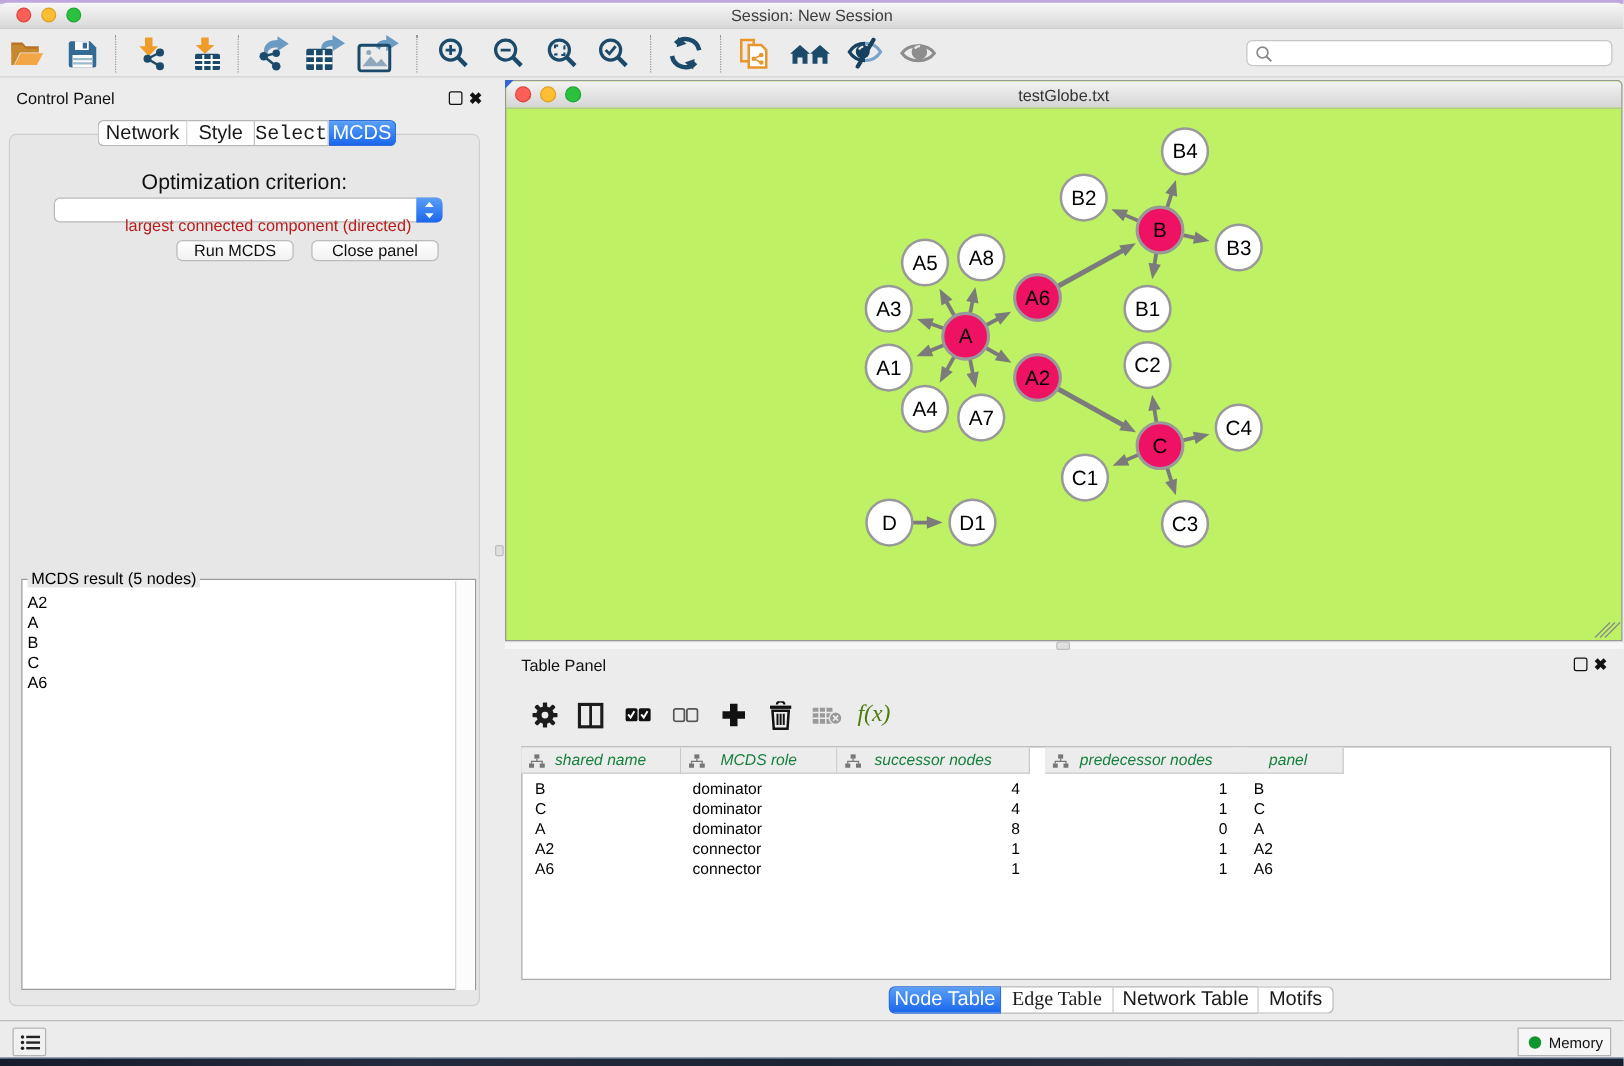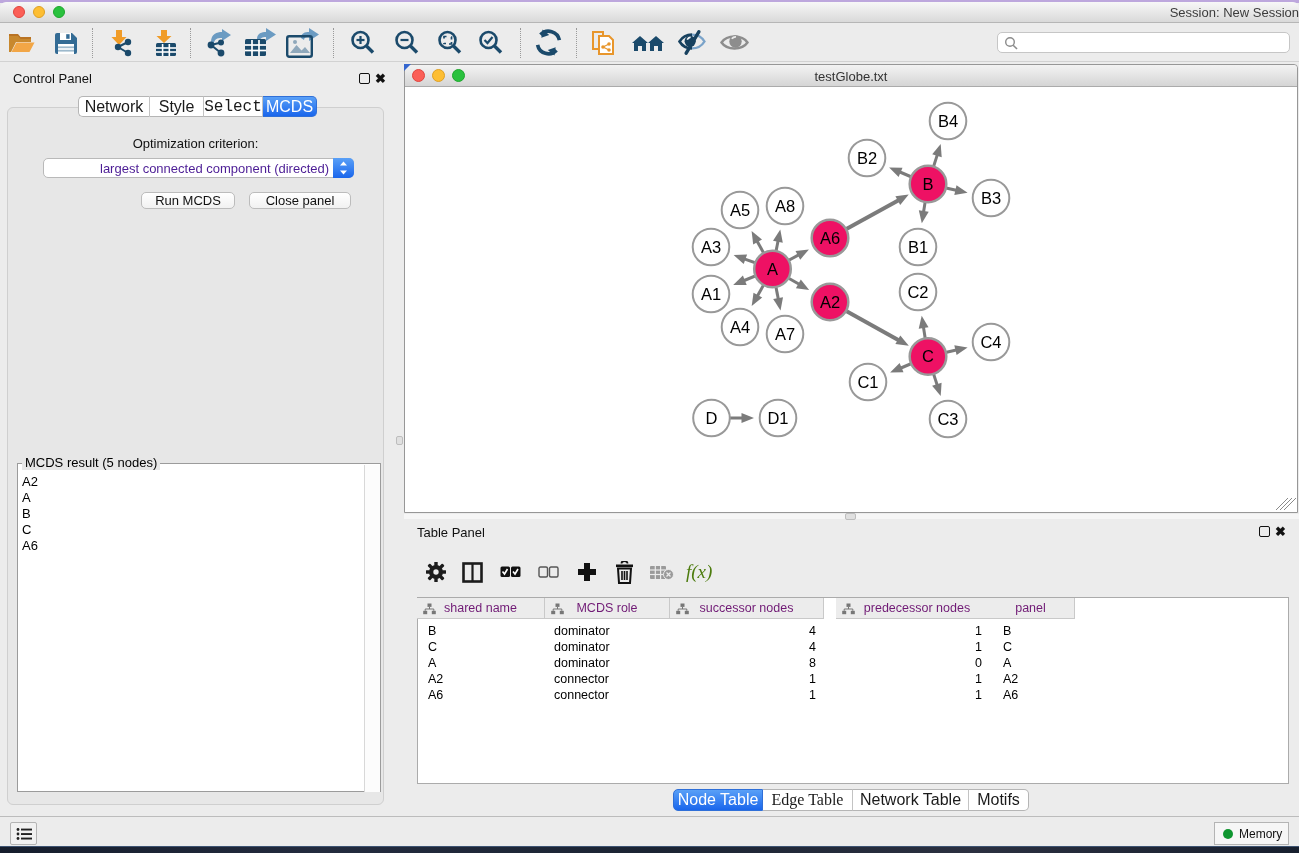--- a/index.html
+++ b/index.html
@@ -2,64 +2,64 @@
 <html><head><meta charset="utf-8"><style>
 *{margin:0;padding:0;box-sizing:border-box;}
 html,body{width:1299px;height:853px;overflow:hidden;background:#ececec;
  font-family:"Liberation Sans",sans-serif;-webkit-font-smoothing:antialiased;}
 .abs{position:absolute;}
 #stage{position:relative;width:1299px;height:853px;}
 
 #toplav{left:0;top:0;width:1299px;height:3px;background:#bda7dd;}
 #titlebar{left:0;top:2px;width:1299px;height:21px;background:linear-gradient(#f7f7f7,#d9d9d9);
  border-bottom:1px solid #b6b6b6;border-radius:6px 6px 0 0;}
-#title{left:0;top:5px;width:1299px;text-align:right;font-size:13px;color:#3c3c3c;}
+#title{left:0;top:5px;width:1299px;text-align:center;font-size:13px;color:#3c3c3c;}
 .tl{width:12px;height:12px;border-radius:50%;top:6px;}
 
 #toolbar{left:0;top:24px;width:1299px;height:38px;background:#ececec;border-bottom:1px solid #d2d2d2;}
 .sep{top:28px;width:1px;height:30px;border-left:1px dotted #9a9a9a;}
 .ticon{top:30px;}
 #search{left:997px;top:32px;width:293px;height:21px;background:#fff;border:1px solid #c6c6c6;border-radius:5px;}
 
 #cpheader{left:13px;top:71px;font-size:13px;color:#111;}
 .hdrsq{width:11px;height:11px;border:1.5px solid #111;border-radius:2px;background:transparent;}
 .hdrx{font-size:13px;font-weight:bold;color:#111;line-height:11px;}
 #cppanel{left:7px;top:107px;width:377px;height:698px;background:#e7e7e7;border:1px solid #cfcfcf;border-radius:6px;}
 .seg{position:absolute;display:flex;font-size:16px;}
 .seg .s{background:#fff;border-top:1px solid #b5b5b5;border-bottom:1px solid #b5b5b5;border-right:1px solid #c3c3c3;
  display:flex;align-items:center;justify-content:center;color:#1a1a1a;}
 .seg .s.first{border-left:1px solid #b5b5b5;border-radius:5px 0 0 5px;}
 .seg .s.last{border-right:1px solid #b5b5b5;border-radius:0 5px 5px 0;}
 .seg .s.sel{background:linear-gradient(#559df6,#1a66ec);background:linear-gradient(#59a0f7,#1a66ec);color:#fff;border-color:#2f6fd8;}
-#optlbl{left:0px;top:136px;width:391px;text-align:center;font-size:13px;color:#111;}
+#optlbl{left:0px;top:136px;width:391px;text-align:center;font-size:17px;color:#111;}
 #dropdown{left:43px;top:158px;width:311px;height:20px;background:#fff;border:1px solid #b9b9b9;border-radius:5px;}
-#ddtext{left:12px;top:2px;font-size:13px;color:#4c1d95;padding-left:44px;}
+#ddtext{left:12px;top:14px;font-size:13px;color:#b91c1c;padding-left:44px;}
 #ddcap{right:-1px;top:-1px;width:21px;height:20px;border-radius:0 5px 5px 0;background:linear-gradient(#5aa0f7,#1a66ec);}
 .btn{position:absolute;background:linear-gradient(#ffffff,#f1f1f1);border:1px solid #bcbcbc;border-radius:5px;
  font-size:13px;color:#111;display:flex;align-items:center;justify-content:center;margin-left:47px;}
 #fieldset{left:17px;top:463px;width:364px;height:329px;background:#fff;border:1px solid #9b9b9b;}
 #legend{position:absolute;left:4px;top:-9px;background:#e7e7e7;padding:0 3px;font-size:13px;color:#000;}
 #fslist{position:absolute;left:4px;top:10px;font-size:13px;color:#000;line-height:16px;}
 #fsscroll{position:absolute;right:0;top:1px;width:16px;height:327px;background:#fcfcfc;border-left:1px solid #d8d8d8;}
 
-#netwin{left:404px;top:64px;width:894px;height:449px;background:#ffffff;border:1px solid #979797;border-radius:4px 4px 0 0;}
+#netwin{left:404px;top:64px;width:894px;height:449px;background:#bef264;border:1px solid #979797;border-radius:4px 4px 0 0;}
 #nettb{position:absolute;left:0;top:0;width:892px;height:22px;background:linear-gradient(#f3f3f3,#d5d5d5);
  border-bottom:1px solid #ababab;border-radius:4px 4px 0 0;}
 #nettitle{position:absolute;left:0;top:4px;width:892px;text-align:center;font-size:13px;color:#333;}
 .tl2{position:absolute;width:13px;height:13px;border-radius:50%;top:4px;}
 #dogear{position:absolute;left:-1px;top:-1px;width:0;height:0;border-top:7px solid #3566cf;border-right:7px solid transparent;}
 
 #vsplit{left:396px;top:436px;width:7px;height:9px;background:#e0e0e0;border:1px solid #bdbdbd;border-radius:2px;}
 #hsplitbar{left:404px;top:514px;width:895px;height:5px;background:#f6f6f6;}
 #hsplit{left:845px;top:513px;width:11px;height:7px;background:#e0e0e0;border:1px solid #bdbdbd;border-radius:2px;}
 
 #tpheader{left:417px;top:525px;font-size:13px;color:#111;}
 #tablebox{left:417px;top:597px;width:872px;height:187px;background:#fff;border:1px solid #ababab;}
 .th{position:absolute;top:0;height:21px;background:#ececec;border-right:1px solid #c9c9c9;border-bottom:1px solid #c9c9c9;
- font-size:12.5px;color:#701a75;display:flex;align-items:center;justify-content:center;}
+ font-size:12.5px;color:#15803d;display:flex;align-items:center;justify-content:center;font-style:italic;}
 .cell{position:absolute;font-size:12.5px;color:#000;height:16px;line-height:16px;}
 
 #statusbar{left:0;top:816px;width:1299px;height:30px;background:#ececec;border-top:1px solid #bcbcbc;}
 #memorybtn{left:1214px;top:822px;width:75px;height:23px;background:#f6f6f6;border:1px solid #b4b4b4;
  font-size:12px;color:#111;display:flex;align-items:center;}
 #listbtn{left:10px;top:822px;width:27px;height:23px;background:#f1f1f1;border:1px solid #b4b4b4;border-radius:2px;
  display:flex;align-items:center;justify-content:center;}
 #wallpaper{left:0;top:846px;width:1299px;height:7px;background:linear-gradient(90deg,#151d2c,#232b3e 25%,#1b2433 50%,#2b3040 75%,#171f2e);border-top:1px solid #3d5372;}
 </style></head><body>
 <div id="stage">
@@ -447,21 +447,21 @@
 <div class="cell" style="left:298px;top:73px;width:100px;text-align:right;">1</div>
 <div class="cell" style="left:464px;top:73px;width:100px;text-align:right;">1</div>
 <div class="cell" style="left:585px;top:73px;">A2</div>
 <div class="cell" style="left:10px;top:89px;">A6</div>
 <div class="cell" style="left:136px;top:89px;">connector</div>
 <div class="cell" style="left:298px;top:89px;width:100px;text-align:right;">1</div>
 <div class="cell" style="left:464px;top:89px;width:100px;text-align:right;">1</div>
 <div class="cell" style="left:585px;top:89px;">A6</div>
 </div>
 <div class="seg" style="left:673px;top:789px;height:22px;">
-<div class="s first sel" style="width:90px;">Node Table</div>
+<div class="s first sel" style="width:90px;margin-left:38px;">Node Table</div>
 <div class="s" style="width:90px;font-family:Liberation Serif, serif;">Edge Table</div>
 <div class="s" style="width:116px;">Network Table</div>
 <div class="s last" style="width:60px;">Motifs</div>
 </div>
 
 <div class="abs" id="statusbar"></div>
 <div class="abs" id="listbtn">
  <svg width="16" height="14" viewBox="0 0 16 14">
         <g fill="#222">
           <circle cx="2" cy="2.5" r="1.4"></circle>

